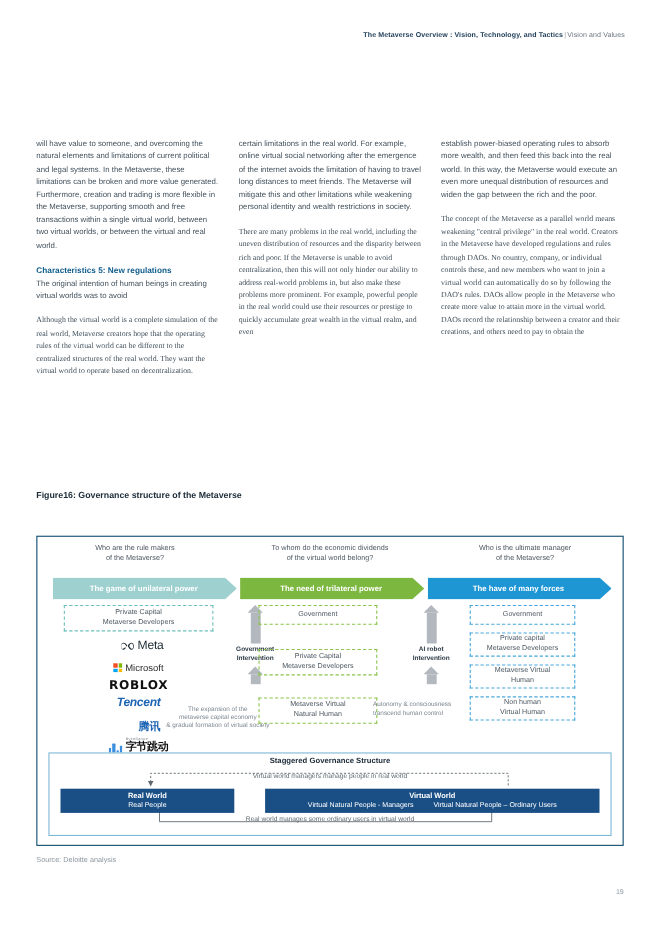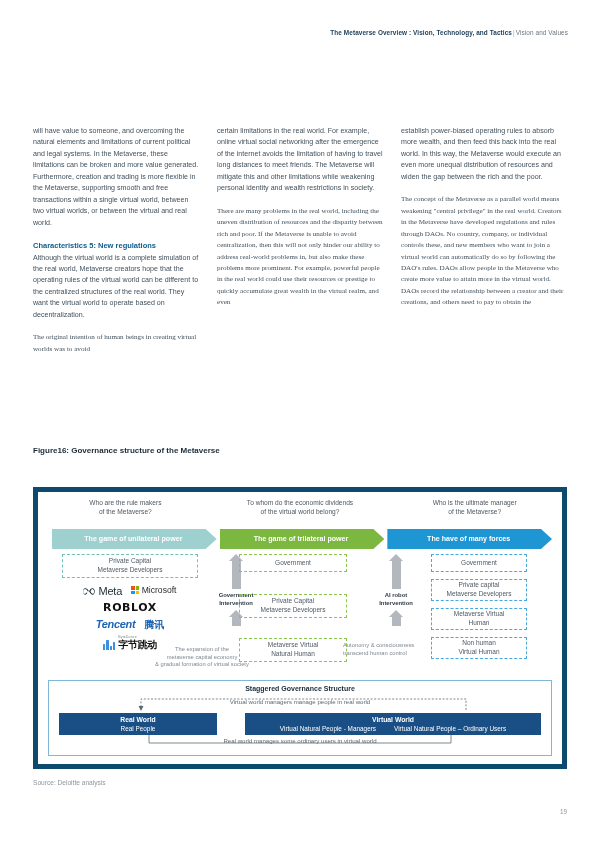--- a/index.html
+++ b/index.html
@@ -41,21 +41,21 @@
   
   .figcap {
     position: absolute; top: 446px; left: 33px;
     font-size: 8px; font-weight: bold; color: #1b2b38;
   }
 
   
   .figbox {
     position: absolute; left: 33px; top: 487px;
     width: 534px; height: 282px;
-    border: 5px solid #0c4a6e; background: #fff;
+    border: 1px solid #0c4a6e; background: #fff;
   }
 
   
   .qrow {
     position: absolute; top: 6px; left: 0; width: 100%;
     display: flex;
   }
   .qcell {
     flex: 1 1 0; text-align: center;
     font-size: 6.6px; line-height: 9.4px; color: #4d5862;
@@ -88,21 +88,21 @@
   }
   .db-teal { border: 1.1px dashed #6cc0bb; }
   .db-green { border: 1.1px dashed #8cc44e; }
   .db-blue { border: 1.1px dashed #4aa8dc; }
 
   
   .logos {
     position: absolute; left: 16px; top: 31px; width: 152px;
     display: flex; flex-direction: column; align-items: center; gap: 4px;
   }
-  .logo-row { display: flex; align-items: flex-start; justify-content: center; gap: 9px; }
+  .logo-row { display: flex; align-items: flex-end; justify-content: center; gap: 9px; flex-direction: column; }
   .meta-wrap { display: flex; align-items: center; gap: 2px; }
   .meta-txt { font-size: 11px; color: #1c2b33; letter-spacing: -.2px; }
   .ms-wrap { display: flex; align-items: center; gap: 2.5px; }
   .ms-grid {
     width: 8px; height: 8px; display: grid;
     grid-template-columns: 1fr 1fr; grid-template-rows: 1fr 1fr; gap: 1px;
   }
   .ms-grid i { display: block; }
   .ms-grid i:nth-child(1) { background: #f25022; }
   .ms-grid i:nth-child(2) { background: #7fba00; }
@@ -111,21 +111,21 @@
   .ms-txt { font-size: 8.6px; color: #2b2b2b; }
   .roblox {
     font-size: 11px; font-weight: bold; color: #111; letter-spacing: .6px;
     font-family: "DejaVu Sans", sans-serif;
   }
   .tencent {
     font-size: 11px; font-style: italic; font-weight: bold;
     color: #1c64b4; letter-spacing: -.3px;
   }
   .tencent-cn { font-style: normal; font-weight: bold; color: #1c64b4; font-size: 10px; }
-  .bd-wrap { display: flex; align-items: flex-end; gap: 3px; }
+  .bd-wrap { display: flex; align-items: flex-end; gap: 3px; font-family: Liberation Mono, monospace; }
   .bd-bars { display: flex; align-items: flex-end; gap: 1.2px; height: 10px; }
   .bd-bars i { width: 2.2px; background: #3c8ede; display: block; border-radius: .5px; }
   .bd-text { display: flex; flex-direction: column; line-height: 1; }
   .bd-en { font-size: 3.6px; color: #7e8a94; letter-spacing: .1px; }
   .bd-cn { font-size: 10px; font-weight: bold; color: #111; letter-spacing: -.3px; }
 
   .capnote {
     position: absolute; text-align: center;
     font-size: 5.8px; line-height: 7.6px; color: #7d8891;
   }
@@ -187,22 +187,22 @@
 
   <div class="hdr">
     <span class="b">The Metaverse Overview : Vision, Technology, and Tactics</span><span class="sep">|</span><span class="n">Vision and Values</span>
   </div>
 
   <div class="cols">
 
     <div class="col">
       <p>will have value to someone, and overcoming the natural elements and limitations of current political and legal systems. In the Metaverse, these limitations can be broken and more value generated. Furthermore, creation and trading is more flexible in the Metaverse, supporting smooth and free transactions within a single virtual world, between two virtual worlds, or between the virtual and real world.</p>
       <h3 class="sub">Characteristics 5: New regulations</h3>
+      <p>The original intention of human beings in creating virtual worlds was to avoid</p>
       <p>Although the virtual world is a complete simulation of the real world, Metaverse creators hope that the operating rules of the virtual world can be different to the centralized structures of the real world. They want the virtual world to operate based on decentralization.</p>
-      <p>The original intention of human beings in creating virtual worlds was to avoid</p>
     </div>
 
     <div class="col">
       <p>certain limitations in the real world. For example, online virtual social networking after the emergence of the internet avoids the limitation of having to travel long distances to meet friends. The Metaverse will mitigate this and other limitations while weakening personal identity and wealth restrictions in society.</p>
       <p>There are many problems in the real world, including the uneven distribution of resources and the disparity between rich and poor. If the Metaverse is unable to avoid centralization, then this will not only hinder our ability to address real-world problems in, but also make these problems more prominent. For example, powerful people in the real world could use their resources or prestige to quickly accumulate great wealth in the virtual realm, and even</p>
     </div>
 
     <div class="col">
       <p>establish power-biased operating rules to absorb more wealth, and then feed this back into the real world. In this way, the Metaverse would execute an even more unequal distribution of resources and widen the gap between the rich and the poor.</p>
       <p>The concept of the Metaverse as a parallel world means weakening "central privilege" in the real world. Creators in the Metaverse have developed regulations and rules through DAOs. No country, company, or individual controls these, and new members who want to join a virtual world can automatically do so by following the DAO's rules. DAOs allow people in the Metaverse who create more value to attain more in the virtual world. DAOs record the relationship between a creator and their creations, and others need to pay to obtain the</p>
@@ -224,21 +224,21 @@
         <div>of the virtual world belong?</div>
       </div>
       <div class="qcell">
         <div>Who is the ultimate manager</div>
         <div>of the Metaverse?</div>
       </div>
     </div>
 
     <div class="chevband">
       <div class="chev c1">The game of unilateral power</div>
-      <div class="chev c2">The game of trilateral power</div>
+      <div class="chev c2">The need of trilateral power</div>
       <div class="chev c3">The have of many forces</div>
     </div>
 
     <div class="dbody">
 
       <div class="dashbox db-teal" style="left:24px; top:0px; width:136px; height:24px; flex-direction:column;">
         <div>Private Capital</div>
         <div>Metaverse Developers</div>
       </div>
 

